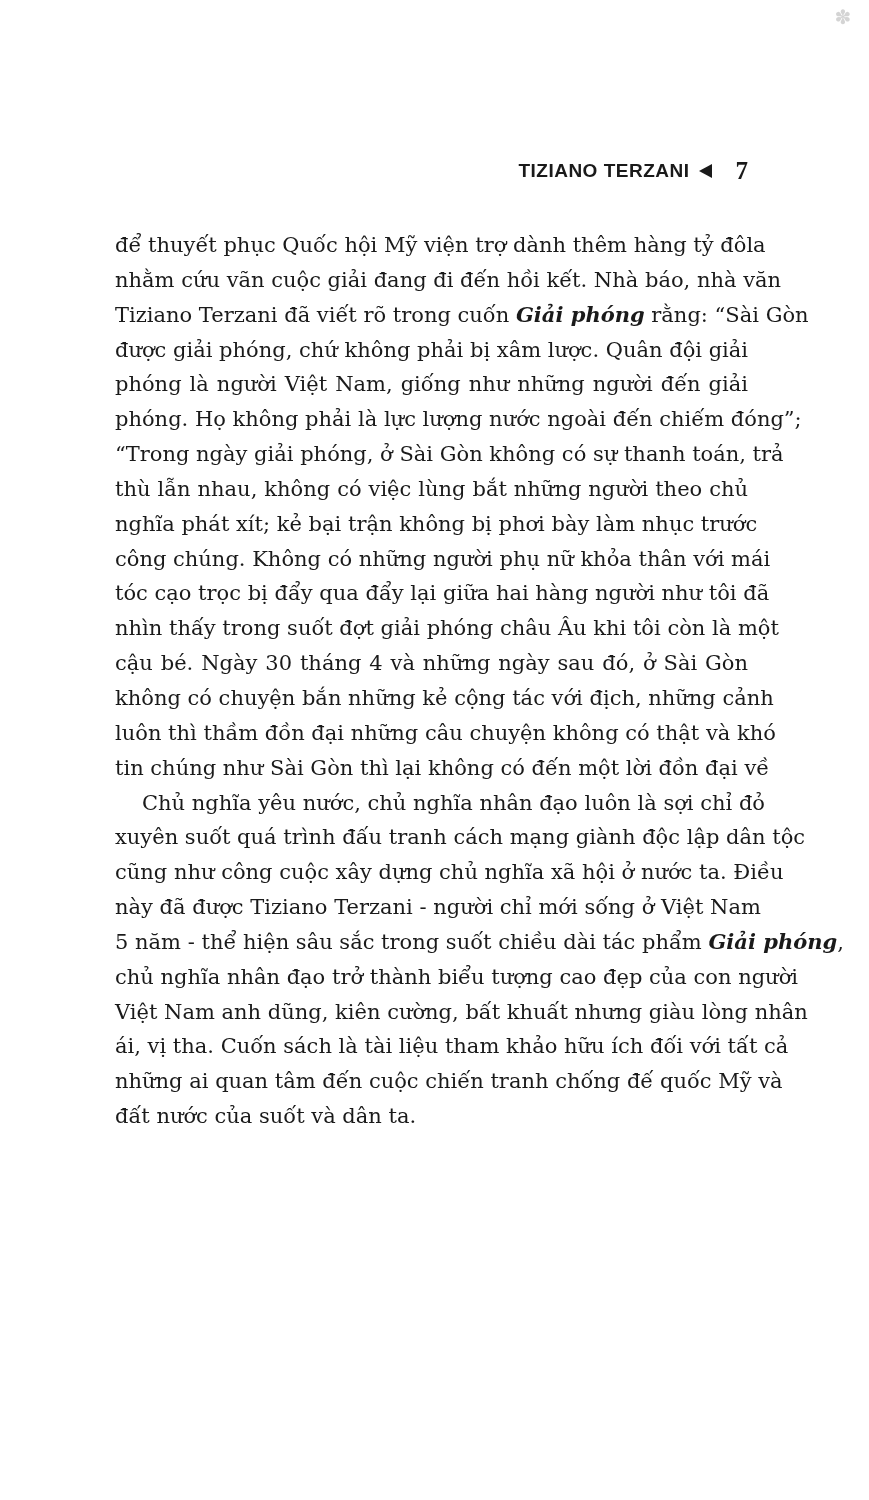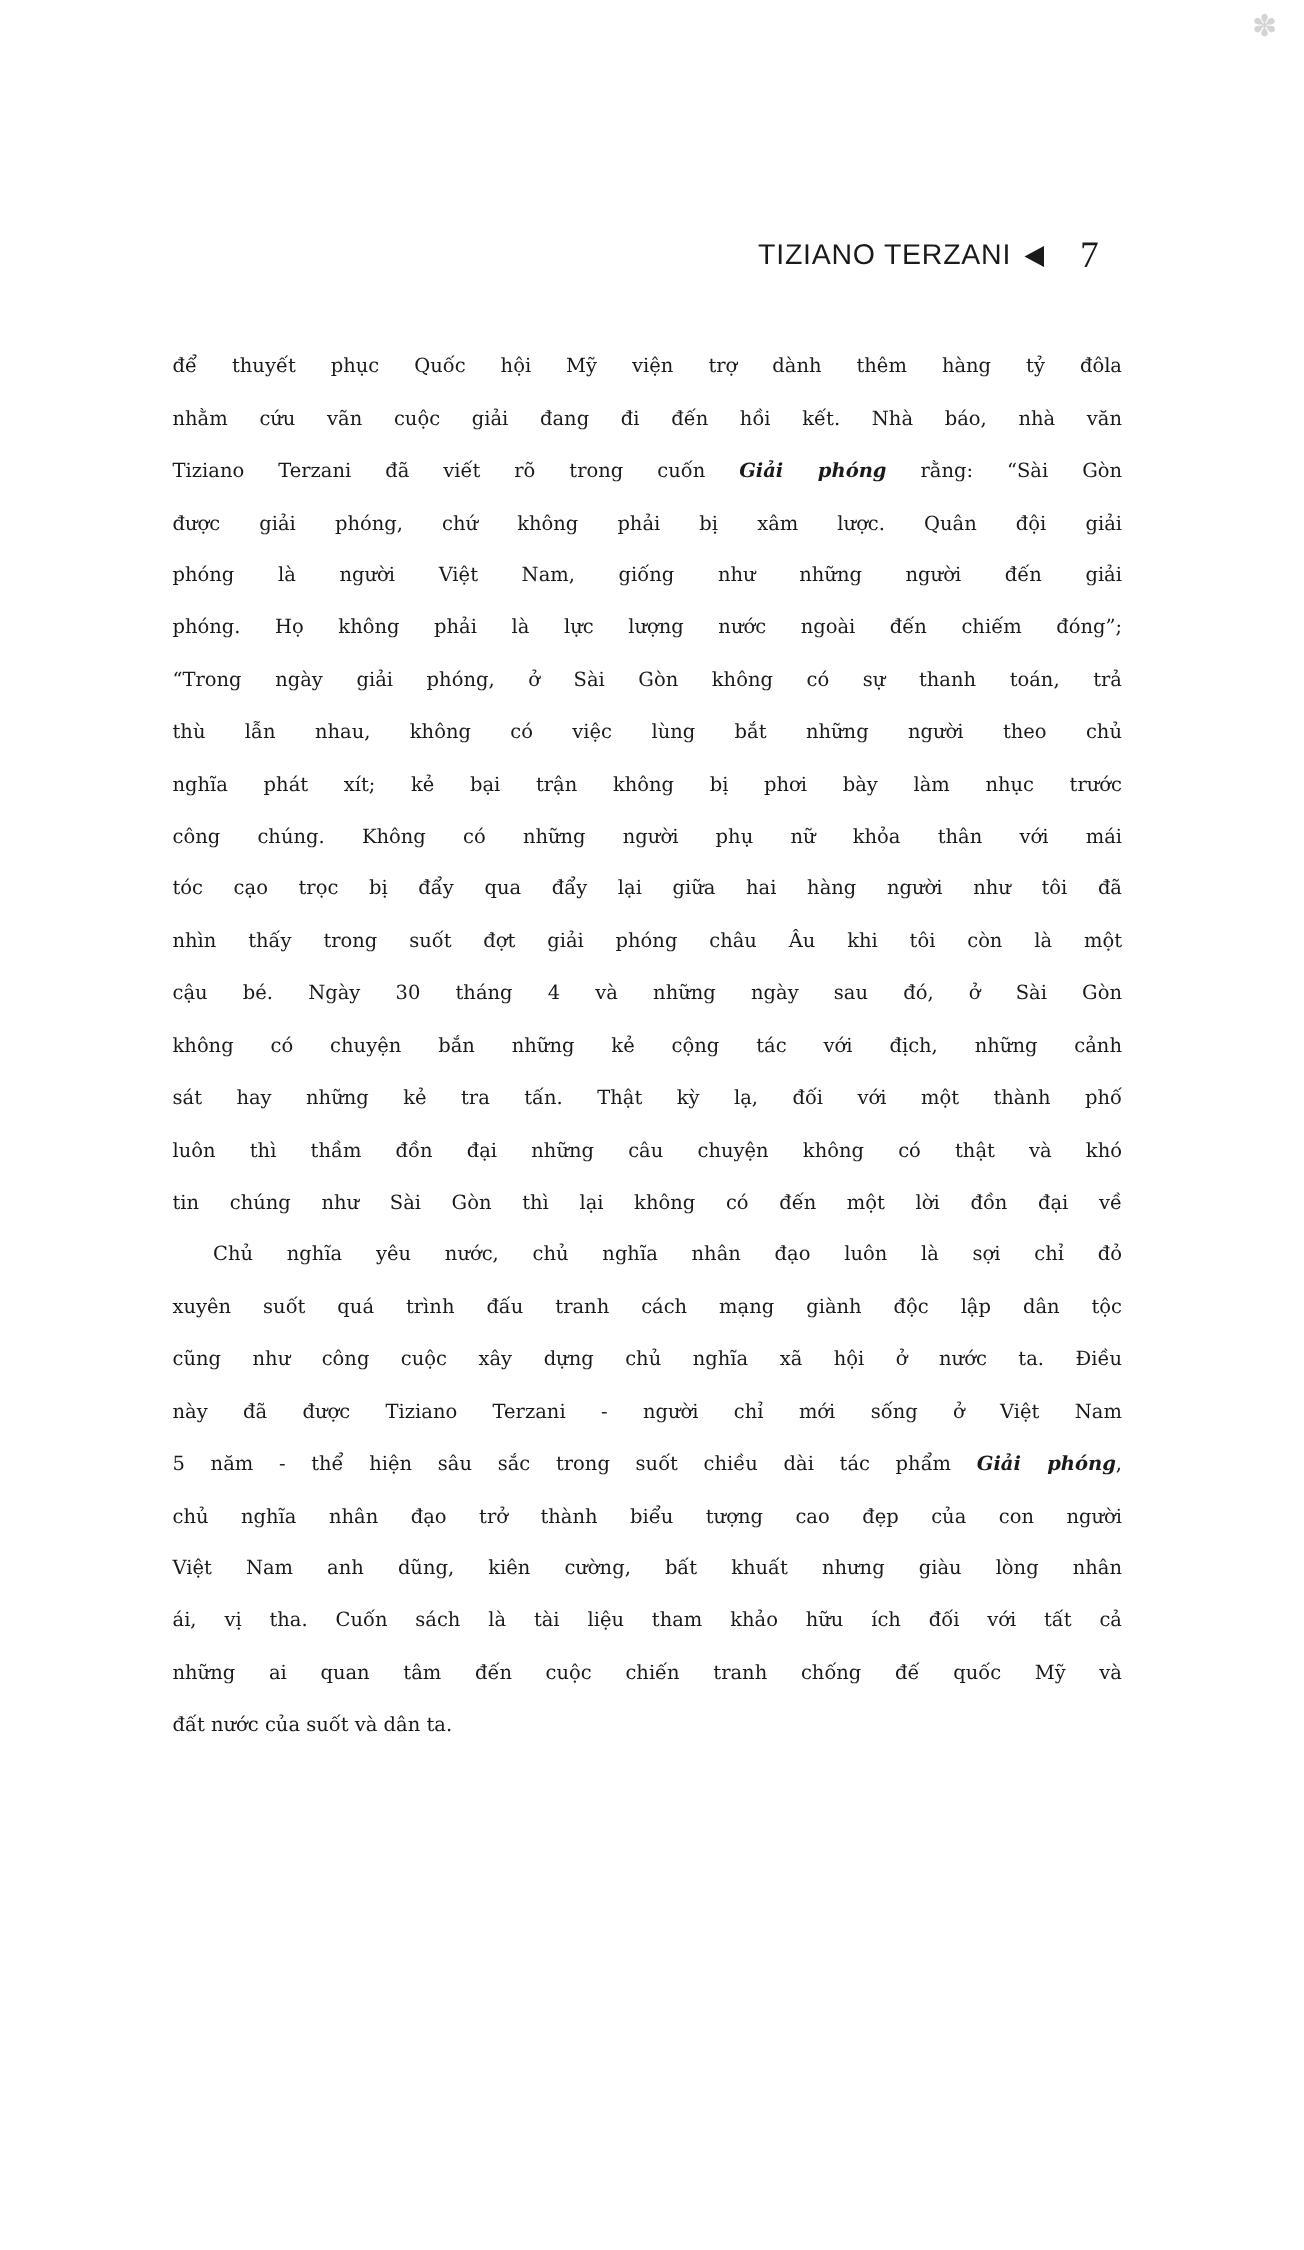--- a/index.html
+++ b/index.html
@@ -27,21 +27,22 @@
     text-align: center;
   }
   .running-header {
     position: absolute;
     top: 156px;
     left: 490px;
     width: 258px;
     height: 30px;
     display: flex;
     align-items: center;
-    justify-content: center;
+    justify-content: flex-end;
+    font-weight: bold;
   }
   .running-title {
     font-family: "Liberation Sans", "DejaVu Sans", sans-serif;
     font-size: 19px;
     letter-spacing: 0.5px;
     color: #1a1a1a;
   }
   .header-arrow {
     display: inline-block;
     width: 0;
@@ -57,21 +58,21 @@
     font-size: 25px;
     margin-left: 24px;
     color: #1a1a1a;
   }
   .body-text {
     position: absolute;
     top: 228px;
     left: 115px;
     width: 633px;
     font-family: "DejaVu Serif", "Liberation Serif", serif;
-    font-size: 13px;
+    font-size: 21px;
     line-height: 34.85px;
     text-align: justify;
     color: #1a1a1a;
   }
   .body-text p {
     margin: 0;
   }
   .para {
     text-align: justify;
   }
@@ -112,21 +113,20 @@
       <span class="line">phóng là người Việt Nam, giống như những người đến giải</span>
       <span class="line">phóng. Họ không phải là lực lượng nước ngoài đến chiếm đóng”;</span>
       <span class="line">“Trong ngày giải phóng, ở Sài Gòn không có sự thanh toán, trả</span>
       <span class="line">thù lẫn nhau, không có việc lùng bắt những người theo chủ</span>
       <span class="line">nghĩa phát xít; kẻ bại trận không bị phơi bày làm nhục trước</span>
       <span class="line">công chúng. Không có những người phụ nữ khỏa thân với mái</span>
       <span class="line">tóc cạo trọc bị đẩy qua đẩy lại giữa hai hàng người như tôi đã</span>
       <span class="line">nhìn thấy trong suốt đợt giải phóng châu Âu khi tôi còn là một</span>
       <span class="line">cậu bé. Ngày 30 tháng 4 và những ngày sau đó, ở Sài Gòn</span>
       <span class="line">không có chuyện bắn những kẻ cộng tác với địch, những cảnh</span>
-      <span class="line">sát hay những kẻ tra tấn. Thật kỳ lạ, đối với một thành phố</span>
       <span class="line">luôn thì thầm đồn đại những câu chuyện không có thật và khó</span>
       <span class="line">tin chúng như Sài Gòn thì lại không có đến một lời đồn đại về</span>
     </p>
     <p class="para">
       <span class="line indent">Chủ nghĩa yêu nước, chủ nghĩa nhân đạo luôn là sợi chỉ đỏ</span>
       <span class="line">xuyên suốt quá trình đấu tranh cách mạng giành độc lập dân tộc</span>
       <span class="line">cũng như công cuộc xây dựng chủ nghĩa xã hội ở nước ta. Điều</span>
       <span class="line">này đã được Tiziano Terzani - người chỉ mới sống ở Việt Nam</span>
       <span class="line">5 năm - thể hiện sâu sắc trong suốt chiều dài tác phẩm <em>Giải phóng</em>,</span>
       <span class="line">chủ nghĩa nhân đạo trở thành biểu tượng cao đẹp của con người</span>

